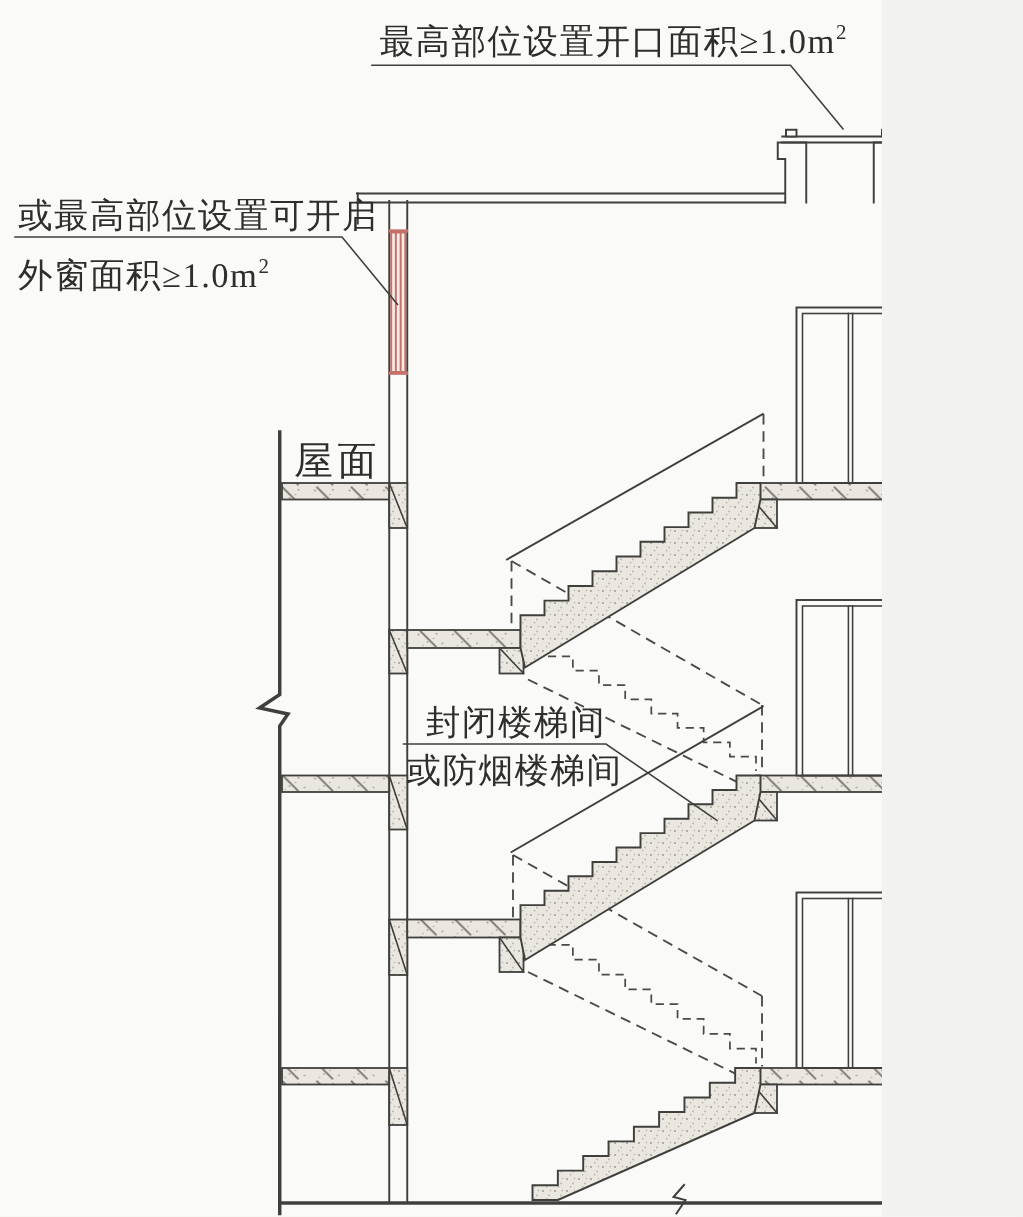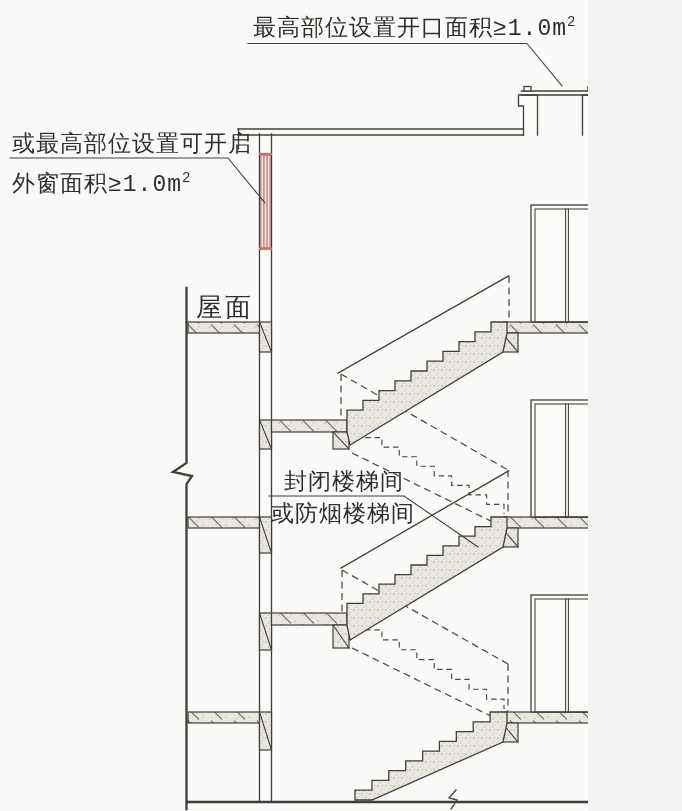--- a/index.html
+++ b/index.html
@@ -1,17 +1,17 @@
 <!DOCTYPE html>
 <html><head>
 <meta charset="utf-8">
 <style>
   html,body{margin:0;padding:0;background:#f2f2f0;}
   .page{width:588px;height:811px;position:relative;background:#fafaf8;overflow:hidden;
-        font-family:Liberation Mono, monospace;text-align:center;}
+        font-family:Liberation Serif, serif;text-align:center;}
   svg{display:block}
   .ln{stroke:#3f3f3c;fill:none;stroke-width:1.3;stroke-linecap:square}
   .thick{stroke-width:2.3}
   .dash{stroke:#4a4a46;fill:none;stroke-width:1.25;stroke-dasharray:7 4.5;stroke-linecap:butt}
   .zigdash{stroke:#4a4a46;fill:none;stroke-width:1.15;stroke-dasharray:5.5 3.8}
   .solidfill{fill:url(#stip);stroke:#3f3f3c;stroke-width:1.3;stroke-linejoin:miter}
   .slab{fill:url(#slabfill);stroke:#3f3f3c;stroke-width:1.2}
   .blk{fill:url(#stip);stroke:#3f3f3c;stroke-width:1.2}
   .thin{stroke-width:1.05}
   .cjk{fill:#2e2e2c;letter-spacing:1px}

